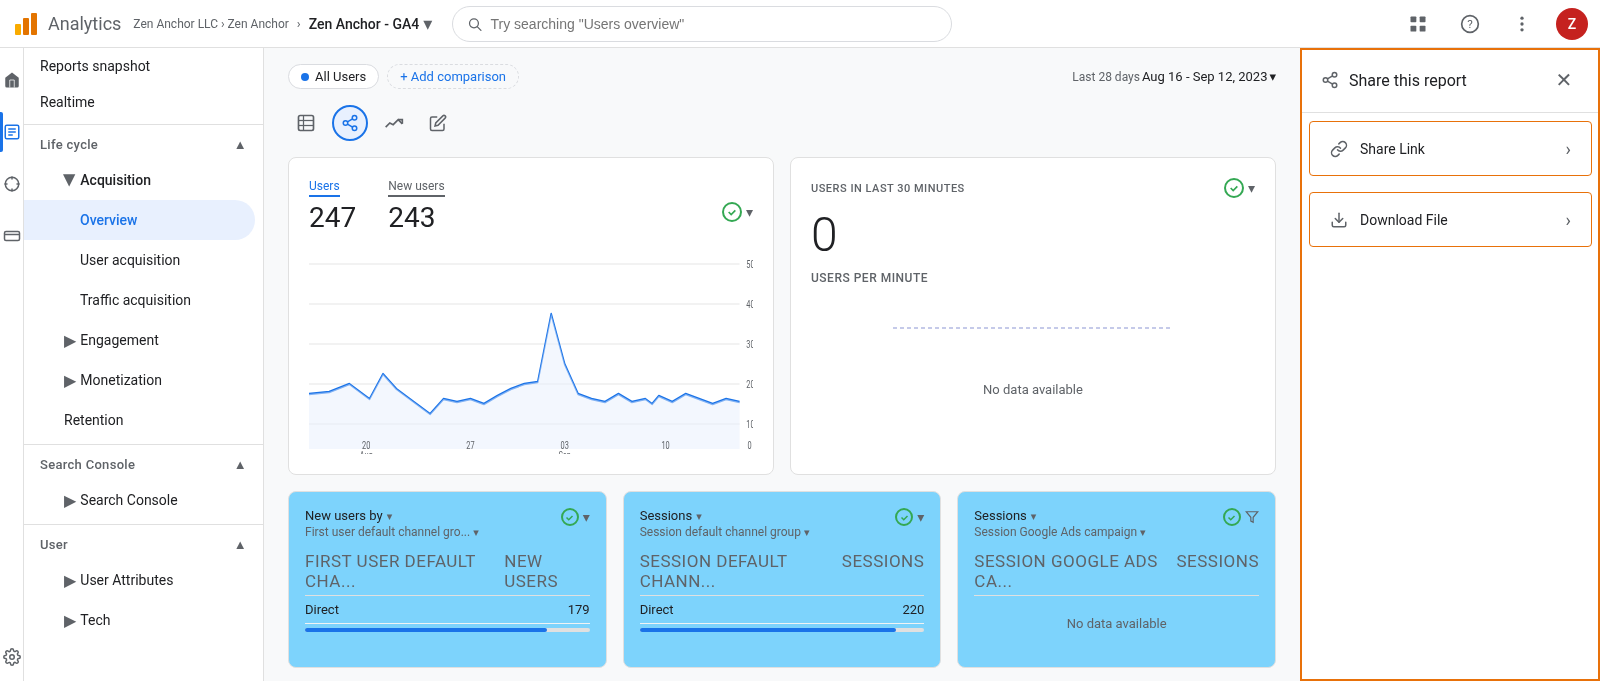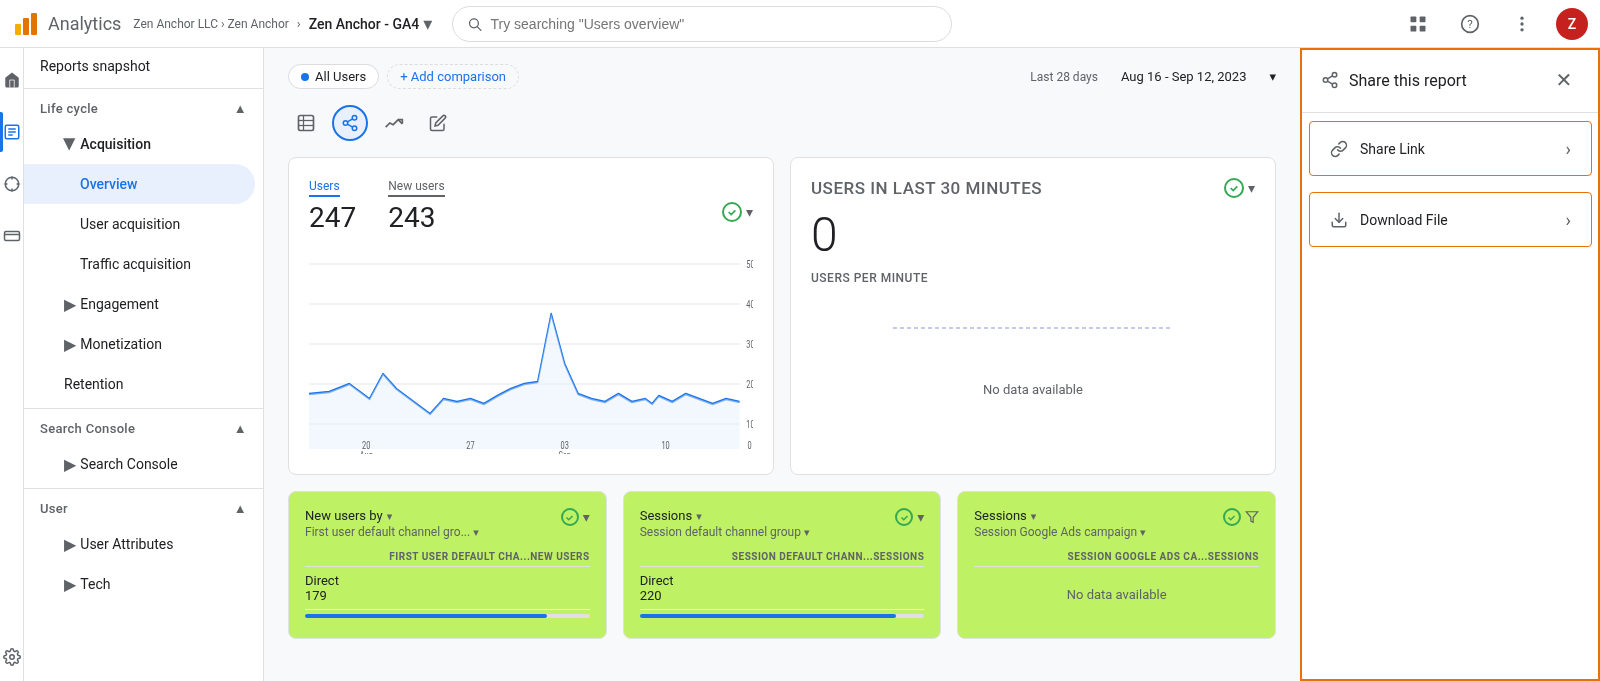--- a/index.html
+++ b/index.html
@@ -86,41 +86,41 @@
     .comparison-chip {
       display: flex; align-items: center; gap: 6px;
       background: #fff; border: 1px solid #dadce0; border-radius: 16px;
       padding: 4px 12px; font-size: 13px; cursor: pointer;
     }
     .chip-dot { width: 8px; height: 8px; border-radius: 50%; background: #1a73e8; }
     .add-comparison {
       border: 1px dashed #dadce0; border-radius: 16px; padding: 4px 12px;
       font-size: 13px; color: #1a73e8; cursor: pointer; display: flex; align-items: center; gap: 4px;
     }
-    .date-range { display: flex; align-items: center; gap: 23px; font-size: 13px; color: #202124; cursor: pointer; }
+    .date-range { display: flex; align-items: center; gap: 2px; font-size: 13px; color: #202124; cursor: pointer; }
     .date-range .label { color: #5f6368; font-size: 12px; }
 
     
     .section-title { font-size: 22px; font-weight: 400; color: #202124; margin-bottom: 16px; display: flex; align-items: center; justify-content: space-between; }
     .section-actions { display: flex; align-items: center; gap: 8px; }
     .action-btn { width: 36px; height: 36px; border-radius: 50%; display: flex; align-items: center; justify-content: center; cursor: pointer; color: #5f6368; border: none; background: transparent; font-size: 18px; }
     .action-btn.share-active { background: #e8f0fe; color: #1a73e8; border: 2px solid #1a73e8; }
 
     
     .cards-grid { display: grid; grid-template-columns: 1fr 1fr; gap: 16px; }
     .card { background: #fff; border-radius: 8px; padding: 20px; border: 1px solid #e0e0e0; }
     .card-wide { grid-column: 1; }
     .card-narrow { grid-column: 2; }
     .metric-row { display: flex; gap: 32px; margin-bottom: 12px; }
     .metric { }
     .metric-label { font-size: 12px; color: #1a73e8; border-bottom: 2px solid #1a73e8; padding-bottom: 2px; margin-bottom: 4px; display: inline-block; }
     .metric-label.inactive { color: #5f6368; border-bottom: 2px solid #5f6368; }
     .metric-value { font-size: 28px; font-weight: 400; color: #202124; }
     .card-header-row { display: flex; align-items: center; justify-content: space-between; margin-bottom: 8px; }
-    .card-subtitle { font-size: 17px; color: #5f6368; font-weight: 500; letter-spacing: 0.5px; }
+    .card-subtitle { font-size: 11px; color: #5f6368; font-weight: 500; letter-spacing: 0.5px; }
 
     
     .chart-area { position: relative; height: 200px; }
     .chart-svg { width: 100%; height: 100%; }
 
     
     .right-panel {
       width: 300px; background: #fff; border-left: 1px solid #e0e0e0;
       flex-shrink: 0; display: flex; flex-direction: column;
     }
@@ -147,26 +147,26 @@
     .realtime-value { font-size: 48px; font-weight: 300; color: #202124; margin: 8px 0; }
     .realtime-label { font-size: 12px; color: #5f6368; letter-spacing: 0.5px; font-weight: 500; }
     .mini-chart { width: 100%; height: 50px; margin: 8px 0; }
     .top-countries { margin-top: 8px; }
     .top-countries-header { display: flex; justify-content: space-between; font-size: 11px; color: #5f6368; font-weight: 500; letter-spacing: 0.5px; padding-bottom: 4px; border-bottom: 1px solid #e0e0e0; }
     .no-data { text-align: center; color: #5f6368; font-size: 13px; padding: 20px 0; }
     .view-realtime { color: #1a73e8; font-size: 13px; cursor: pointer; display: flex; align-items: center; gap: 4px; margin-top: 8px; justify-content: flex-end; }
 
     
     .bottom-cards { display: grid; grid-template-columns: 1fr 1fr 1fr; gap: 16px; margin-top: 16px; }
-    .bottom-card { background: #bef264; border-radius: 8px; padding: 16px; border: 1px solid #e0e0e0; min-height: 120px; }
+    .bottom-card { background: #7dd3fc; border-radius: 8px; padding: 16px; border: 1px solid #e0e0e0; min-height: 120px; }
     .bottom-card-title { font-size: 13px; color: #202124; margin-bottom: 2px; }
     .bottom-card-sub { font-size: 12px; color: #5f6368; }
     .bottom-card-header { display: flex; justify-content: space-between; align-items: flex-start; margin-bottom: 8px; }
-    .col-header { display: flex; justify-content: flex-end; font-size: 10px; color: #5f6368; font-weight: 700; letter-spacing: 0.5px; padding: 4px 0; border-bottom: 1px solid #e0e0e0; }
-    .data-row { display: flex; justify-content: space-between; font-size: 13px; padding: 6px 0; border-bottom: 1px solid #f1f3f4; flex-direction: column; }
+    .col-header { display: flex; justify-content: flex-end; font-size: 17px; color: #5f6368; font-weight: 400; letter-spacing: 0.5px; padding: 4px 0; border-bottom: 1px solid #e0e0e0; }
+    .data-row { display: flex; justify-content: space-between; font-size: 13px; padding: 6px 0; border-bottom: 1px solid #f1f3f4; }
     .data-bar-row { display: flex; flex-direction: column; gap: 2px; }
     .bar-track { height: 4px; background: #e0e0e0; border-radius: 2px; margin-top: 2px; }
     .bar-fill { height: 4px; background: #1a73e8; border-radius: 2px; }
 
     
     .highlighted-panel {
       outline: 2px solid #e8710a;
       outline-offset: -2px;
     }
     .dropdown-btn { background: none; border: none; cursor: pointer; color: #5f6368; font-size: 14px; }
@@ -264,20 +264,23 @@
       <svg width="18" height="18" viewBox="0 0 24 24" fill="none">
           <circle cx="12" cy="12" r="3" stroke="#5f6368" stroke-width="2"></circle>
           <path d="M19.4 15a1.65 1.65 0 00.33 1.82l.06.06a2 2 0 010 2.83 2 2 0 01-2.83 0l-.06-.06a1.65 1.65 0 00-1.82-.33 1.65 1.65 0 00-1 1.51V21a2 2 0 01-2 2 2 2 0 01-2-2v-.09A1.65 1.65 0 009 19.4a1.65 1.65 0 00-1.82.33l-.06.06a2 2 0 01-2.83 0 2 2 0 010-2.83l.06-.06A1.65 1.65 0 004.68 15a1.65 1.65 0 00-1.51-1H3a2 2 0 01-2-2 2 2 0 012-2h.09A1.65 1.65 0 004.6 9a1.65 1.65 0 00-.33-1.82l-.06-.06a2 2 0 010-2.83 2 2 0 012.83 0l.06.06A1.65 1.65 0 009 4.68a1.65 1.65 0 001-1.51V3a2 2 0 012-2 2 2 0 012 2v.09a1.65 1.65 0 001 1.51 1.65 1.65 0 001.82-.33l.06-.06a2 2 0 012.83 0 2 2 0 010 2.83l-.06.06A1.65 1.65 0 0019.4 9a1.65 1.65 0 001.51 1H21a2 2 0 012 2 2 2 0 01-2 2h-.09a1.65 1.65 0 00-1.51 1z" stroke="#5f6368" stroke-width="2"></path>
         </svg>
     </div>
   </div>
 
   <nav class="nav-sidebar">
     <div class="nav-top-item">
       <span>Reports snapshot</span>
+    </div>
+    <div class="nav-top-item">
+      <span>Realtime</span>
     </div>
 
     <div class="nav-divider"></div>
 
     <div class="nav-section-header">
       <span>Life cycle</span>
       <span>▲</span>
     </div>
 
     <div class="nav-item nav-indent" style="font-weight:500;">

